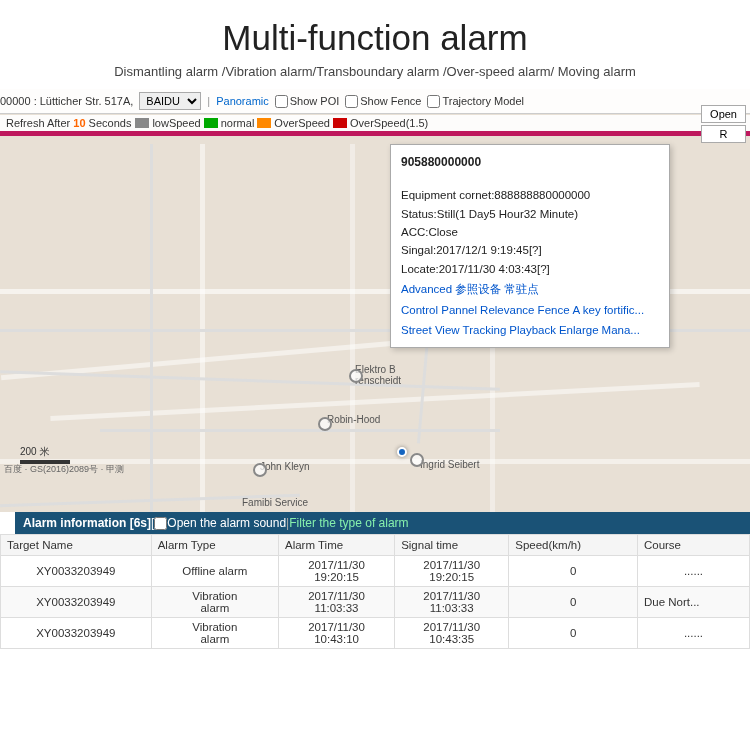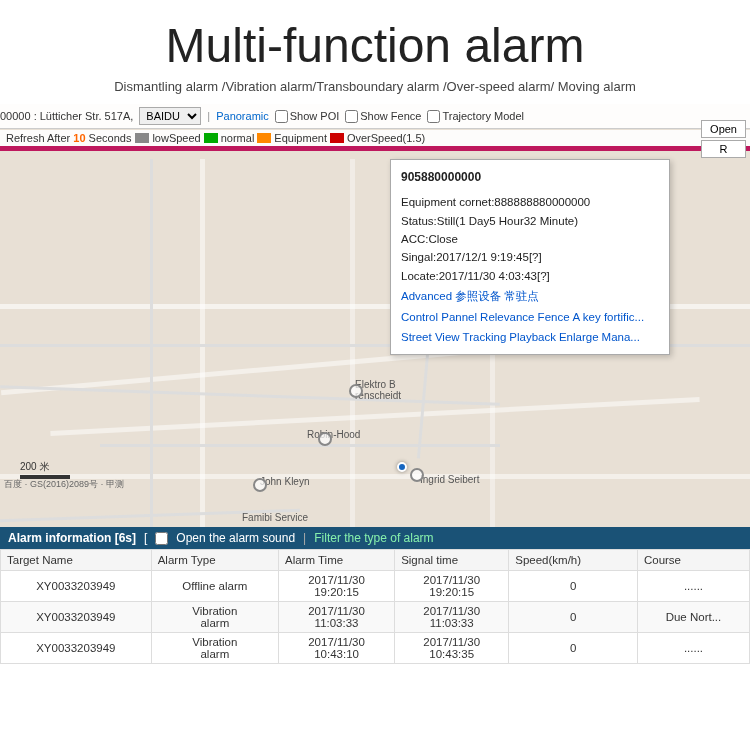--- a/index.html
+++ b/index.html
@@ -11,21 +11,21 @@
       background: #fff;
     }
 
     
     .header-section {
       text-align: center;
       padding: 18px 20px 10px;
       background: #fff;
     }
     .main-title {
-      font-size: 48px;
+      font-size: 35px;
       font-weight: 300;
       color: #222;
       margin-bottom: 6px;
     }
     .subtitle {
       font-size: 13px;
       color: #444;
     }
 
     
@@ -123,21 +123,21 @@
       font-size: 11.5px;
       color: #222;
       line-height: 1.6;
       z-index: 20;
       box-shadow: 2px 2px 6px rgba(0,0,0,0.2);
       min-width: 280px;
     }
     .info-popup .popup-id {
       font-weight: bold;
       font-size: 12px;
-      margin-bottom: 6px;
+      margin-bottom: 14px;
     }
     .info-popup .link-row { display: flex; flex-wrap: wrap; gap: 3px; margin-top: 2px; }
     .info-popup .link-row a {
       color: #0055cc;
       text-decoration: none;
       cursor: pointer;
       white-space: nowrap;
     }
 
     
@@ -175,21 +175,22 @@
       background: #fff;
       z-index: 25;
     }
     .alarm-header {
       background: #1a5276;
       color: #fff;
       padding: 4px 8px;
       font-size: 12px;
       display: flex;
       align-items: center;
-      gap: 8px;
+      gap: 0;
+      margin-left: 15px;
     }
     .alarm-header .alarm-title { font-weight: bold; }
     .alarm-header .separator { color: #aaa; }
     .alarm-header .alarm-link { color: #86efac; cursor: pointer; }
     .alarm-header input[type="checkbox"] { cursor: pointer; }
 
     .alarm-table {
       width: 100%;
       border-collapse: collapse;
       font-size: 11.5px;
@@ -265,21 +266,21 @@
   <div class="road-v" style="left:490px;top:55px;height:420px;opacity:0.4;"></div>
   <div class="road-h2" style="top:240px;left:0;width:750px;"></div>
   <div class="road-h2" style="top:290px;left:0;width:500px;transform:rotate(2deg);"></div>
   <div class="road-h2" style="top:340px;left:100px;width:400px;"></div>
   <div class="road-h2" style="top:410px;left:0;width:300px;transform:rotate(-2deg);"></div>
   <div class="road-v2" style="left:150px;top:55px;height:420px;"></div>
   <div class="road-v2" style="left:430px;top:55px;height:300px;transform:rotate(5deg);"></div>
 
   <div class="place-label" style="top:218px;left:428px;font-size:10px;">Kletterwa<br>ld Aachen</div>
   <div class="place-label" style="top:275px;left:355px;">Elektro B<br>renscheidt</div>
-  <div class="place-label" style="top:325px;left:307px;">Robin-Hood</div>
+  <div class="place-label" style="top:325px;left:327px;">Robin-Hood</div>
   <div class="place-label" style="top:372px;left:260px;">John Kleyn</div>
   <div class="place-label" style="top:370px;left:420px;">Ingrid Seibert</div>
   <div class="place-label" style="top:408px;left:242px;">Famibi Service</div>
   <div class="place-label" style="top:442px;left:112px;">L He...</div>
 
   <div class="circle-marker" style="width:16px;height:16px;top:213px;left:420px;"></div>
   <div class="circle-marker" style="width:14px;height:14px;top:280px;left:349px;"></div>
   <div class="circle-marker" style="width:14px;height:14px;top:328px;left:318px;"></div>
   <div class="circle-marker" style="width:14px;height:14px;top:374px;left:253px;"></div>
   <div class="circle-marker" style="width:14px;height:14px;top:364px;left:410px;"></div>
@@ -312,21 +313,21 @@
   <div class="map-toolbar2">
     <span class="refresh-text">
       Refresh After <span>10</span> Seconds
     </span>
     <div class="speed-legend">
       <span class="legend-color" style="background:#888;"></span>
       <span>lowSpeed</span>
       <span class="legend-color" style="background:#00aa00;"></span>
       <span>normal</span>
       <span class="legend-color" style="background:#ff8800;"></span>
-      <span>Equipment</span>
+      <span>OverSpeed</span>
       <span class="legend-color" style="background:#cc0000;"></span>
       <span>OverSpeed(1.5)</span>
     </div>
   </div>
 
   <div class="map-btns">
     <button class="map-btn">Open</button>
     <button class="map-btn">R</button>
   </div>
 
@@ -396,21 +397,21 @@
           </tr>
           <tr>
             <td style="text-align: center; white-space: pre-line;">XY0033203949</td>
             <td style="text-align: center; white-space: pre-line;">Vibration
 alarm</td>
             <td style="text-align: center; white-space: pre-line;">2017/11/30
 11:03:33</td>
             <td style="text-align: center; white-space: pre-line;">2017/11/30
 11:03:33</td>
             <td style="text-align: center; white-space: pre-line;">0</td>
-            <td style="text-align: center; white-space: pre-line;">Due Nort...</td>
+            <td style="white-space: pre-line;">Due Nort...</td>
           </tr>
           <tr>
             <td style="text-align: center; white-space: pre-line;">XY0033203949</td>
             <td style="text-align: center; white-space: pre-line;">Vibration
 alarm</td>
             <td style="text-align: center; white-space: pre-line;">2017/11/30
 10:43:10</td>
             <td style="text-align: center; white-space: pre-line;">2017/11/30
 10:43:35</td>
             <td style="text-align: center; white-space: pre-line;">0</td>

